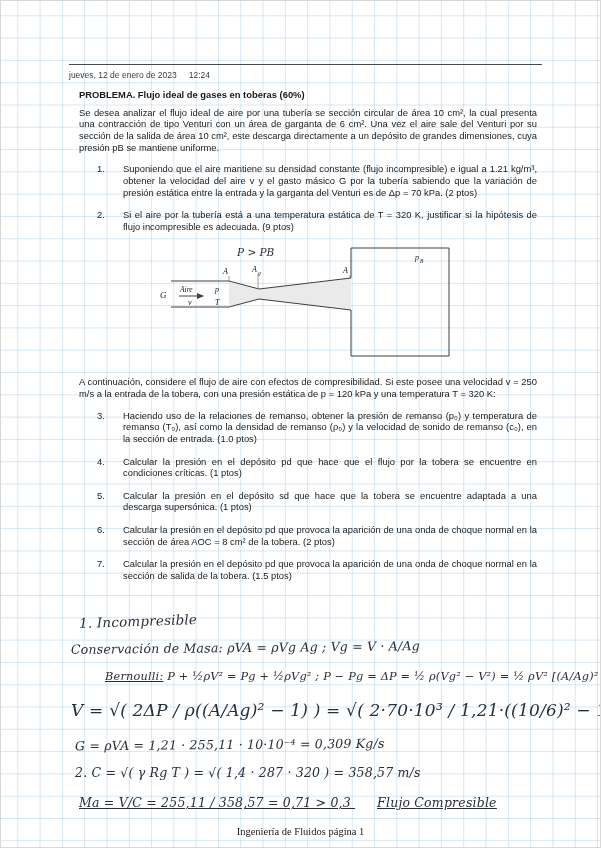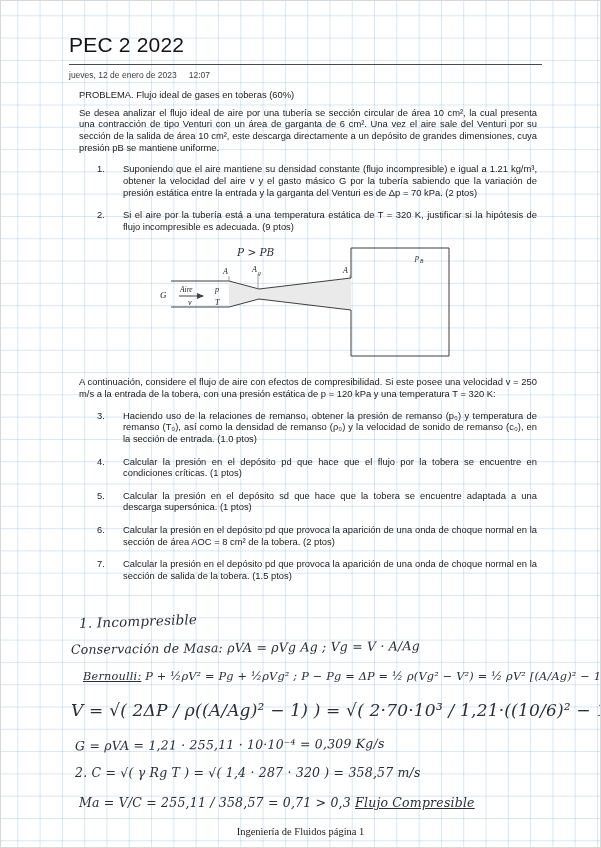--- a/index.html
+++ b/index.html
@@ -15,57 +15,56 @@
     font-family:"Liberation Sans", sans-serif;
     color:#1b1b1b;
     overflow:hidden;
     border:1px solid #d8d8d8;
   }
   .title { position:absolute; left:68px; top:32px; font-size:21px; font-weight:400; color:#141414; letter-spacing:0.2px; }
   .title-rule { position:absolute; left:68px; top:63px; width:473px; border-top:1px solid #4a4a4a; }
   .date-row { position:absolute; left:68px; top:69px; display:flex; gap:12px; font-size:8.5px; color:#3d3d3d; }
 
   .content { position:absolute; left:78px; top:88px; width:458px; font-size:9.4px; line-height:1.24; text-align:justify; }
-  .prob-heading { font-weight:normal; margin-bottom:6px; text-align:left; }
+  .prob-heading { font-weight:bold; margin-bottom:6px; text-align:left; }
   .para { margin-bottom:10px; }
   .list .li { display:flex; margin:0 0 11px 18px; }
   .list .num { width:16px; flex:0 0 16px; }
   .list .txt { flex:1; text-align:justify;margin-left:10px; }
 
   .diagram-wrap { margin:10px 0 8px 80px; }
   .math  { font-family:"Liberation Serif", serif; font-style:italic; font-size:8px; fill:#222; }
   .sub   { font-size:5.5px; }
   .lab   { font-family:"Liberation Serif", serif; font-style:italic; font-size:7.5px; fill:#222; }
   .hw-note { font-family:"DejaVu Serif", serif; font-style:italic; font-size:10.5px; fill:#2a2e36; }
 
   .hw { position:absolute; left:70px; top:612px; width:486px; height:210px;
         font-family:"DejaVu Serif", serif; font-style:italic; color:#2a2e36; }
   .hw div { position:absolute; white-space:nowrap; letter-spacing:0.2px; }
   .hw-l1 { top:0;   left:8px;  font-size:13.5px; transform:rotate(-2deg); }
   .hw-l2 { top:27px;  left:0;   font-size:12.5px; transform:rotate(-0.6deg); }
   .hw-l3 { top:57px;  left:12px; font-size:11.3px; }
   .hw-l4 { top:87px;  left:0;   font-size:17px; }
   .hw-l5 { top:124px; left:4px; font-size:12.5px; transform:rotate(-0.5deg); }
   .hw-l6 { top:152px; left:4px; font-size:12.5px;text-align:right; }
-  .hw-l7 { top:182px; left:8px; font-size:12.5px; }
-  .hw-underline { text-decoration:underline; }
+  .hw-l7 { top:182px; left:8px; font-size:12.5px;text-decoration:underline; }
+  .hw-underline { text-decoration:underline;margin-left:22px; }
 
   .footer { position:absolute; left:0; bottom:10px; width:100%; text-align:center;
             font-family:"Liberation Serif", serif; font-size:10.5px; color:#222; }
 </style>
 </head>
 <body>
 
 <div class="page">
 
-  <div class="title">PEC 2 2022</div>
   <div class="title-rule"></div>
   <div class="date-row">
     <span>jueves, 12 de enero de 2023</span>
-    <span>12:07</span>
+    <span>12:24</span>
   </div>
 
   <div class="content">
     <div class="prob-heading">PROBLEMA.  Flujo ideal de gases en toberas (60%)</div>
     <div class="para">Se desea analizar el flujo ideal de aire por una tubería se sección circular de área 10 cm², la cual presenta una contracción de tipo Venturi con un área de garganta de 6 cm². Una vez el aire sale del Venturi por su sección de la salida de área 10 cm², este descarga directamente a un depósito de grandes dimensiones, cuya presión pB se mantiene uniforme.</div>
 
     <div class="list">
       <div class="li">
         <span class="num">1.</span>
         <span class="txt">Suponiendo que el aire mantiene su densidad constante (flujo incompresible) e igual a 1.21 kg/m³, obtener la velocidad del aire v y el gasto másico G por la tubería sabiendo que la variación de presión estática entre la entrada y la garganta del Venturi es de Δp = 70 kPa. (2 ptos)</span>

